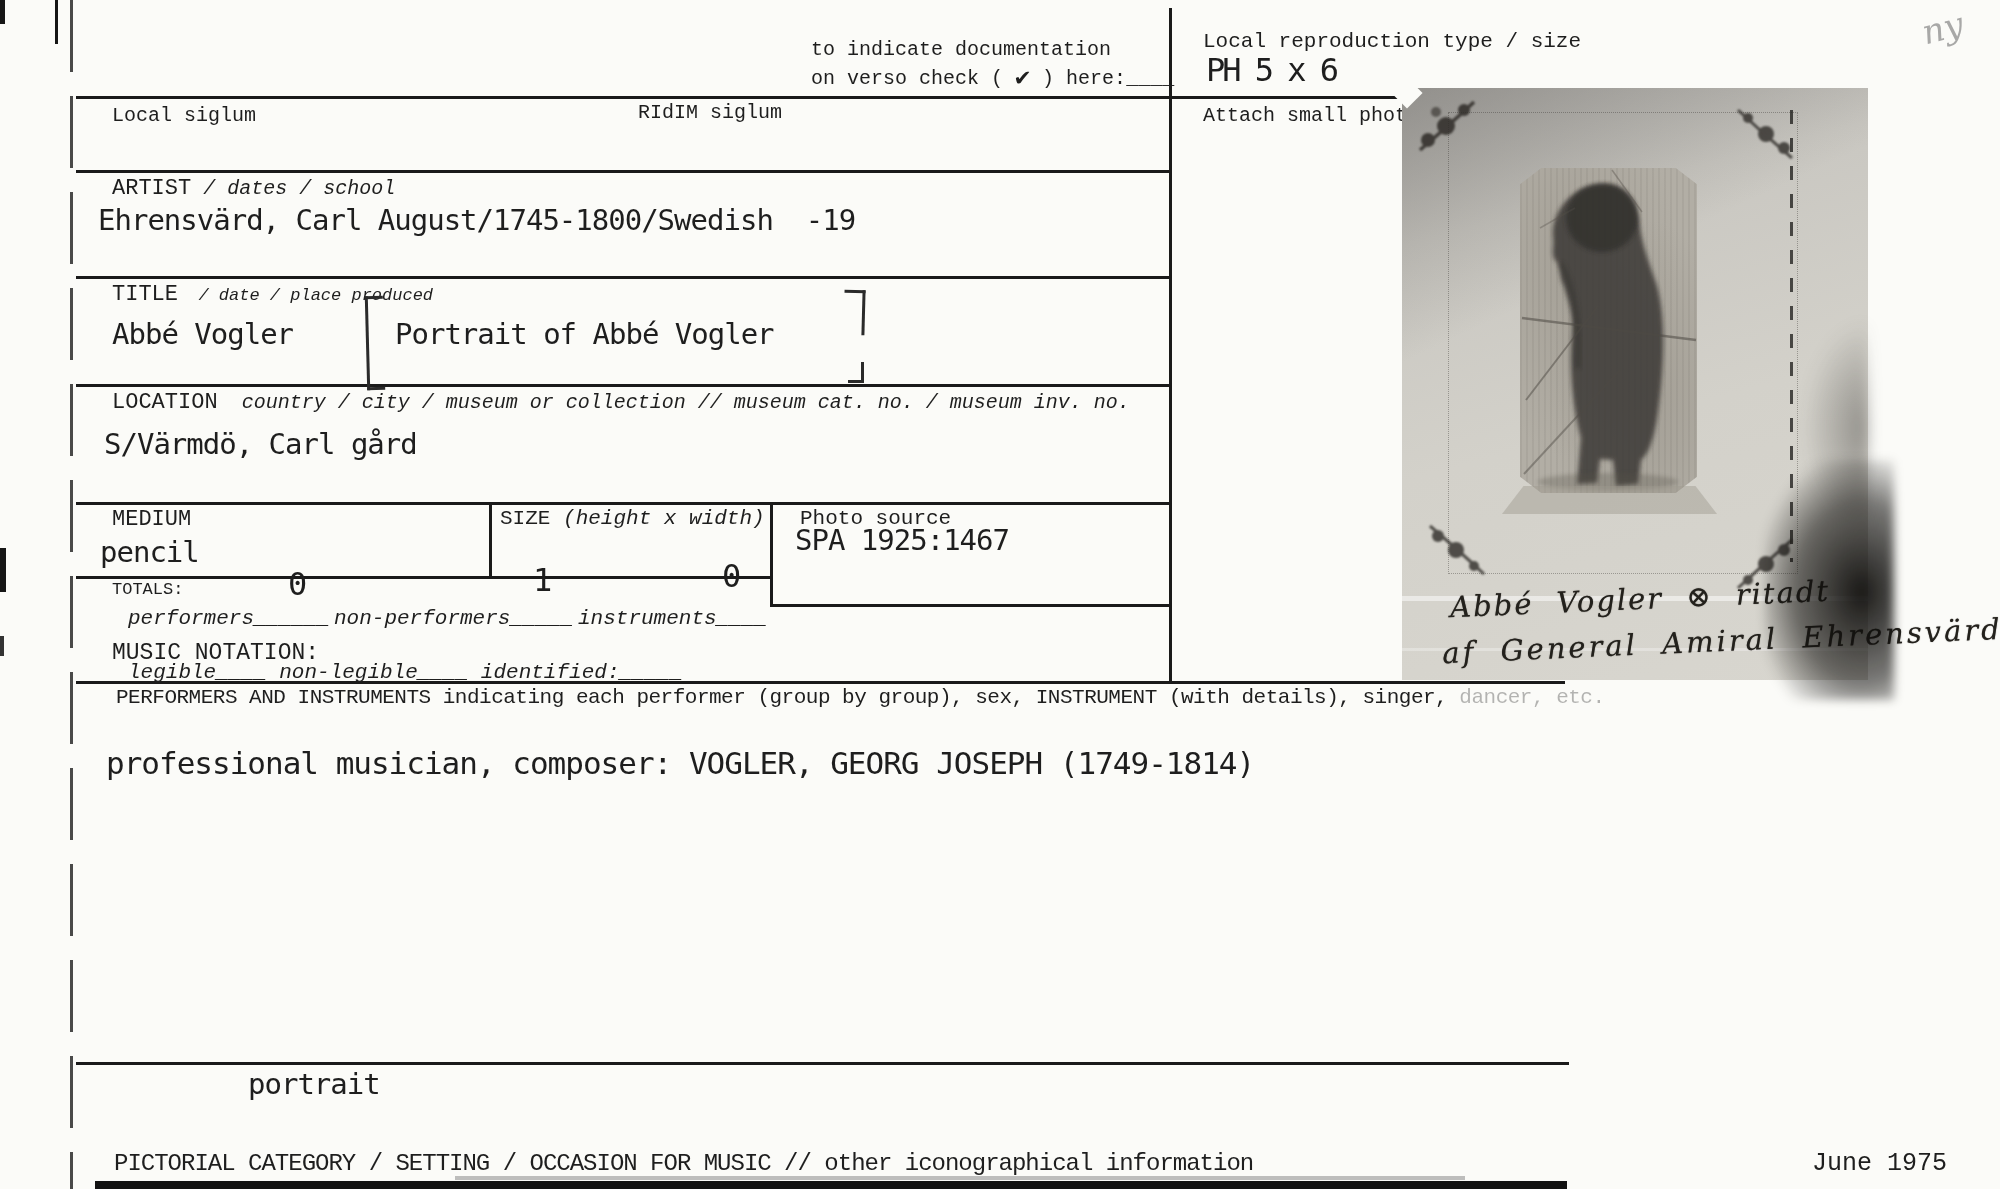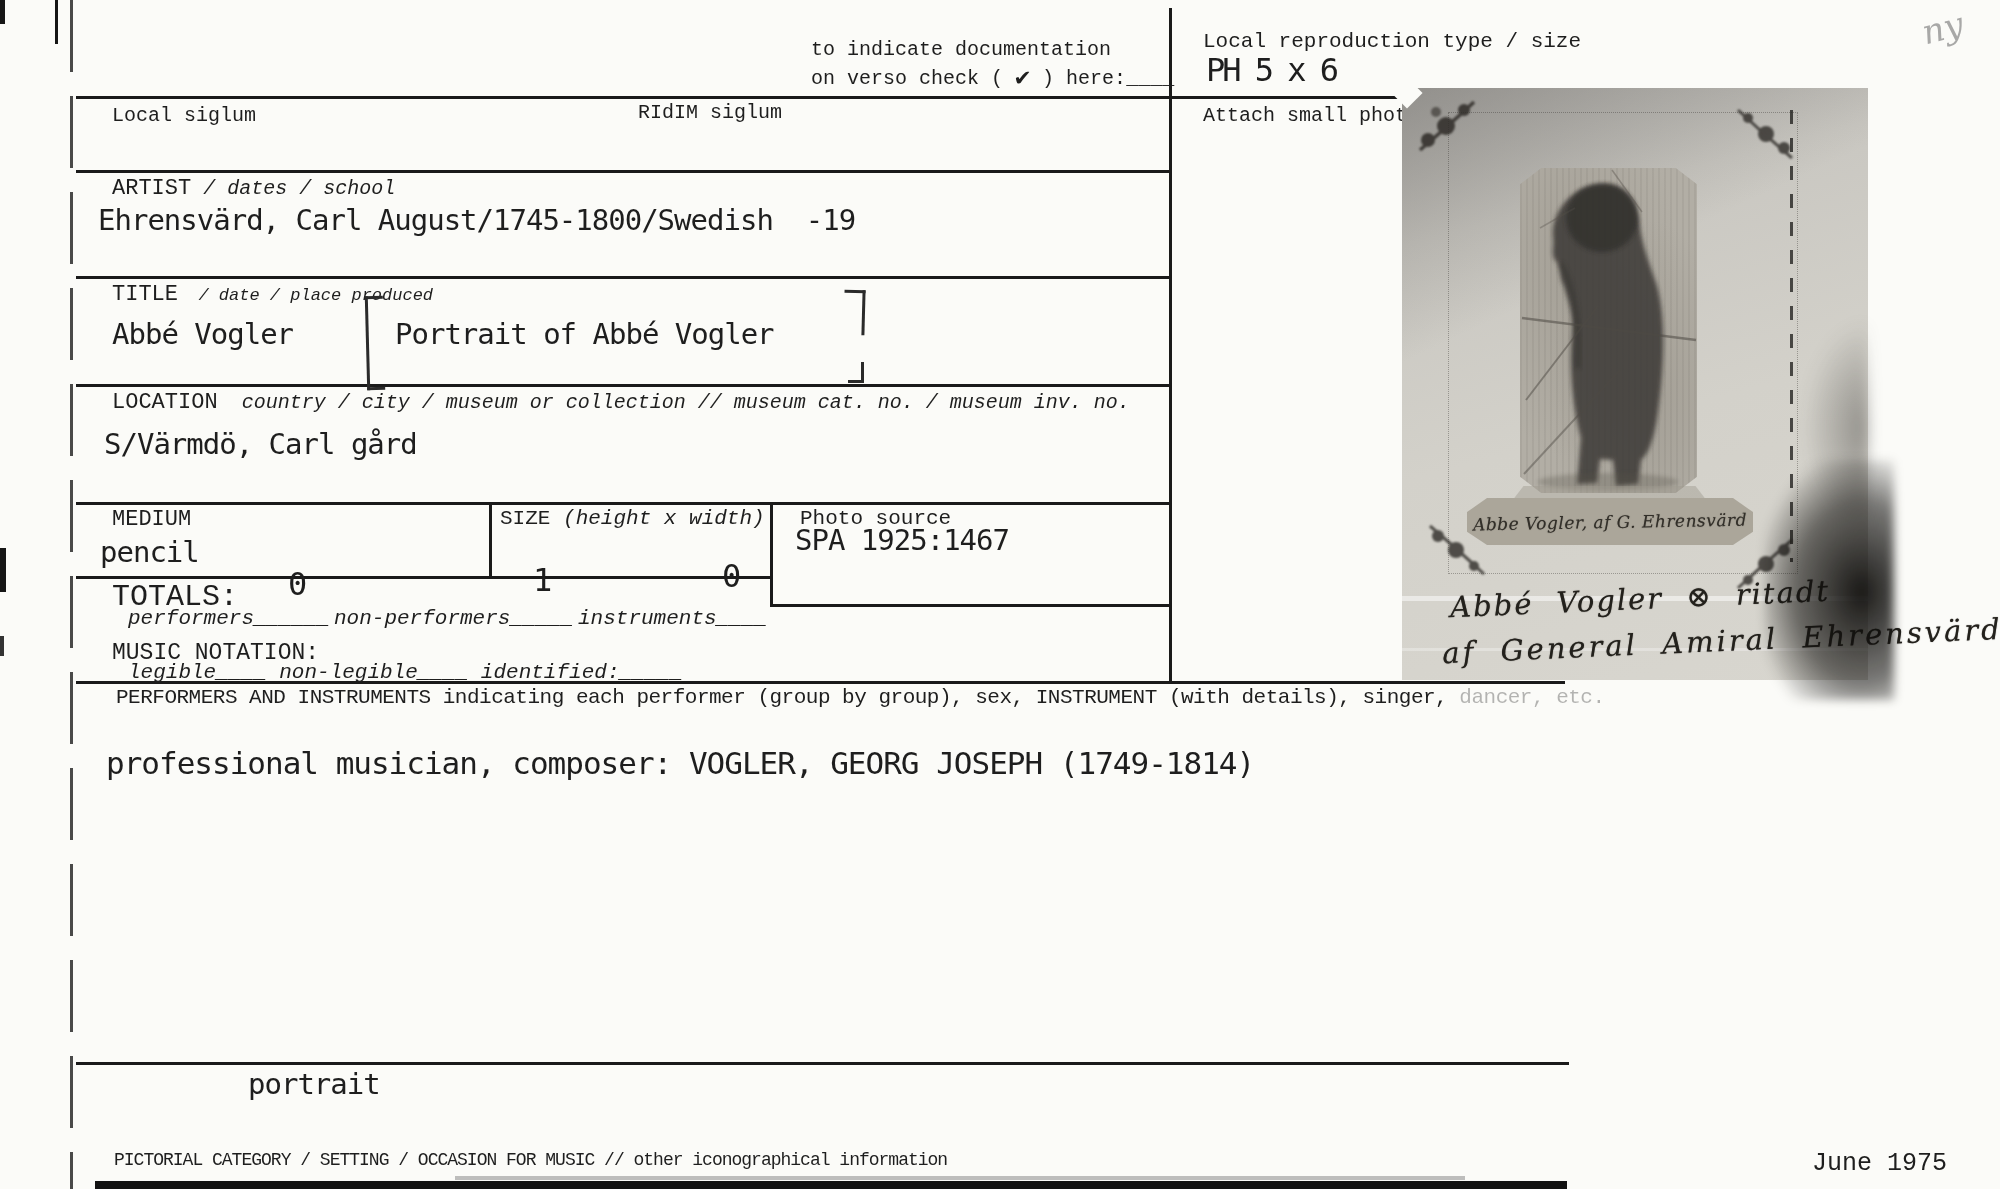--- a/index.html
+++ b/index.html
@@ -120,36 +120,36 @@
 
 <div class="t lbl" style="left:112px;top:390px;"><span>LOCATION</span><span class="it" style="font-size:20px;">  country / city / museum or collection // museum cat. no. / museum inv. no.</span></div>
 <div class="t val" style="left:104px;top:428px;">S/Värmdö, Carl gård</div>
 
 <div class="t lbl" style="left:112px;top:507px;">MEDIUM</div>
 <div class="t val" style="left:100px;top:536px;">pencil</div>
 <div class="t lbl" style="left:500px;top:507px;font-size:21px;"><span>SIZE</span><span class="it"> (height x width)</span></div>
 <div class="t sm" style="left:800px;top:507px;font-size:21px;text-align:right;">Photo source</div>
 <div class="t val" style="left:795px;top:524px;">SPA 1925:1467</div>
 
-<div class="t lbl" style="left:112px;top:580px;font-size:30px;text-align:right;">TOTALS:</div>
+<div class="t lbl" style="left:112px;top:580px;font-size:17px;text-align:right;">TOTALS:</div>
 <div class="t val" style="left:288px;top:566px;font-size:32px;">0</div>
 <div class="t val" style="left:533px;top:562px;font-size:32px;">1</div>
 <div class="t val" style="left:722px;top:558px;font-size:32px;">0</div>
 <div class="t it" style="left:128px;top:607px;font-size:21px;">performers______</div>
 <div class="t it" style="left:334px;top:607px;font-size:21px;">non-performers_____</div>
 <div class="t it" style="left:578px;top:607px;font-size:21px;">instruments____</div>
 
 <div class="t lbl" style="left:112px;top:640px;font-size:23px;">MUSIC NOTATION:</div>
 <div class="t it" style="left:128px;top:661px;font-size:21px;">legible____ non-legible____ identified:_____</div>
 
 <div class="t" style="left:116px;top:686px;font-size:21px;letter-spacing:-0.5px;"><span>PERFORMERS AND INSTRUMENTS indicating each performer (group by group), sex, INSTRUMENT (with details), singer, </span><span class="faded">dancer, etc.</span></div>
 <div class="t val" style="left:106px;top:746px;font-size:31px;">professional musician, composer: VOGLER, GEORG JOSEPH (1749-1814)</div>
 
 <div class="t val" style="left:248px;top:1068px;">portrait</div>
-<div class="t" style="left:114px;top:1150px;font-size:18px;letter-spacing:-1px;">PICTORIAL CATEGORY / SETTING / OCCASION FOR MUSIC // other iconographical information</div>
+<div class="t" style="left:114px;top:1150px;font-size:24px;letter-spacing:-1px;">PICTORIAL CATEGORY / SETTING / OCCASION FOR MUSIC // other iconographical information</div>
 <div class="t" style="left:1812px;top:1150px;font-size:25px;">June 1975</div>
 
 <div class="photo">
   <div class="photo-notch"></div>
   <div class="inner-frame"></div>
   <div class="frame-right-dashes"></div>
 
   <svg class="ornament" style="left:12px;top:8px;" viewBox="0 0 66 58">
     <g fill="#2e2b27" opacity=".85">
       <circle cx="14" cy="44" r="7"></circle>
@@ -198,23 +198,20 @@
       <ellipse cx="88" cy="314" rx="70" ry="9" fill="#57524a" opacity="0.3" filter="url(#soften)"></ellipse>
       <path d="M2 150 L176 172" stroke="#4e4a44" stroke-width="2.5" opacity="0.55"></path>
       <path d="M6 232 L78 138" stroke="#4e4a44" stroke-width="2" opacity="0.5"></path>
       <path d="M4 306 L100 202" stroke="#4e4a44" stroke-width="2" opacity="0.45"></path>
       <path d="M92 2 L122 44" stroke="#55504a" stroke-width="1.5" opacity="0.4"></path>
       <path d="M20 60 L55 40" stroke="#55504a" stroke-width="1.5" opacity="0.35"></path>
     </svg>
   </div>
 
   <div class="pedestal"></div>
-  <div class="plaque">
-    <div class="plaque-text">Abbe Vogler, af G. Ehrensvärd</div>
-  </div>
 
   <div class="crease" style="top:508px;height:5px;"></div>
   <div class="crease" style="top:560px;height:3px;opacity:.6;"></div>
 
   <div class="hand" style="left:48px;top:494px;font-size:29px;">Abbé Vogler ⊗ ritadt</div>
   <div class="hand" style="left:40px;top:536px;font-size:29px;letter-spacing:3px;">af General Amiral Ehrensvärd</div>
 
   <div class="shadow-edge"></div>
   <div class="shadow-blob"></div>
 </div>

